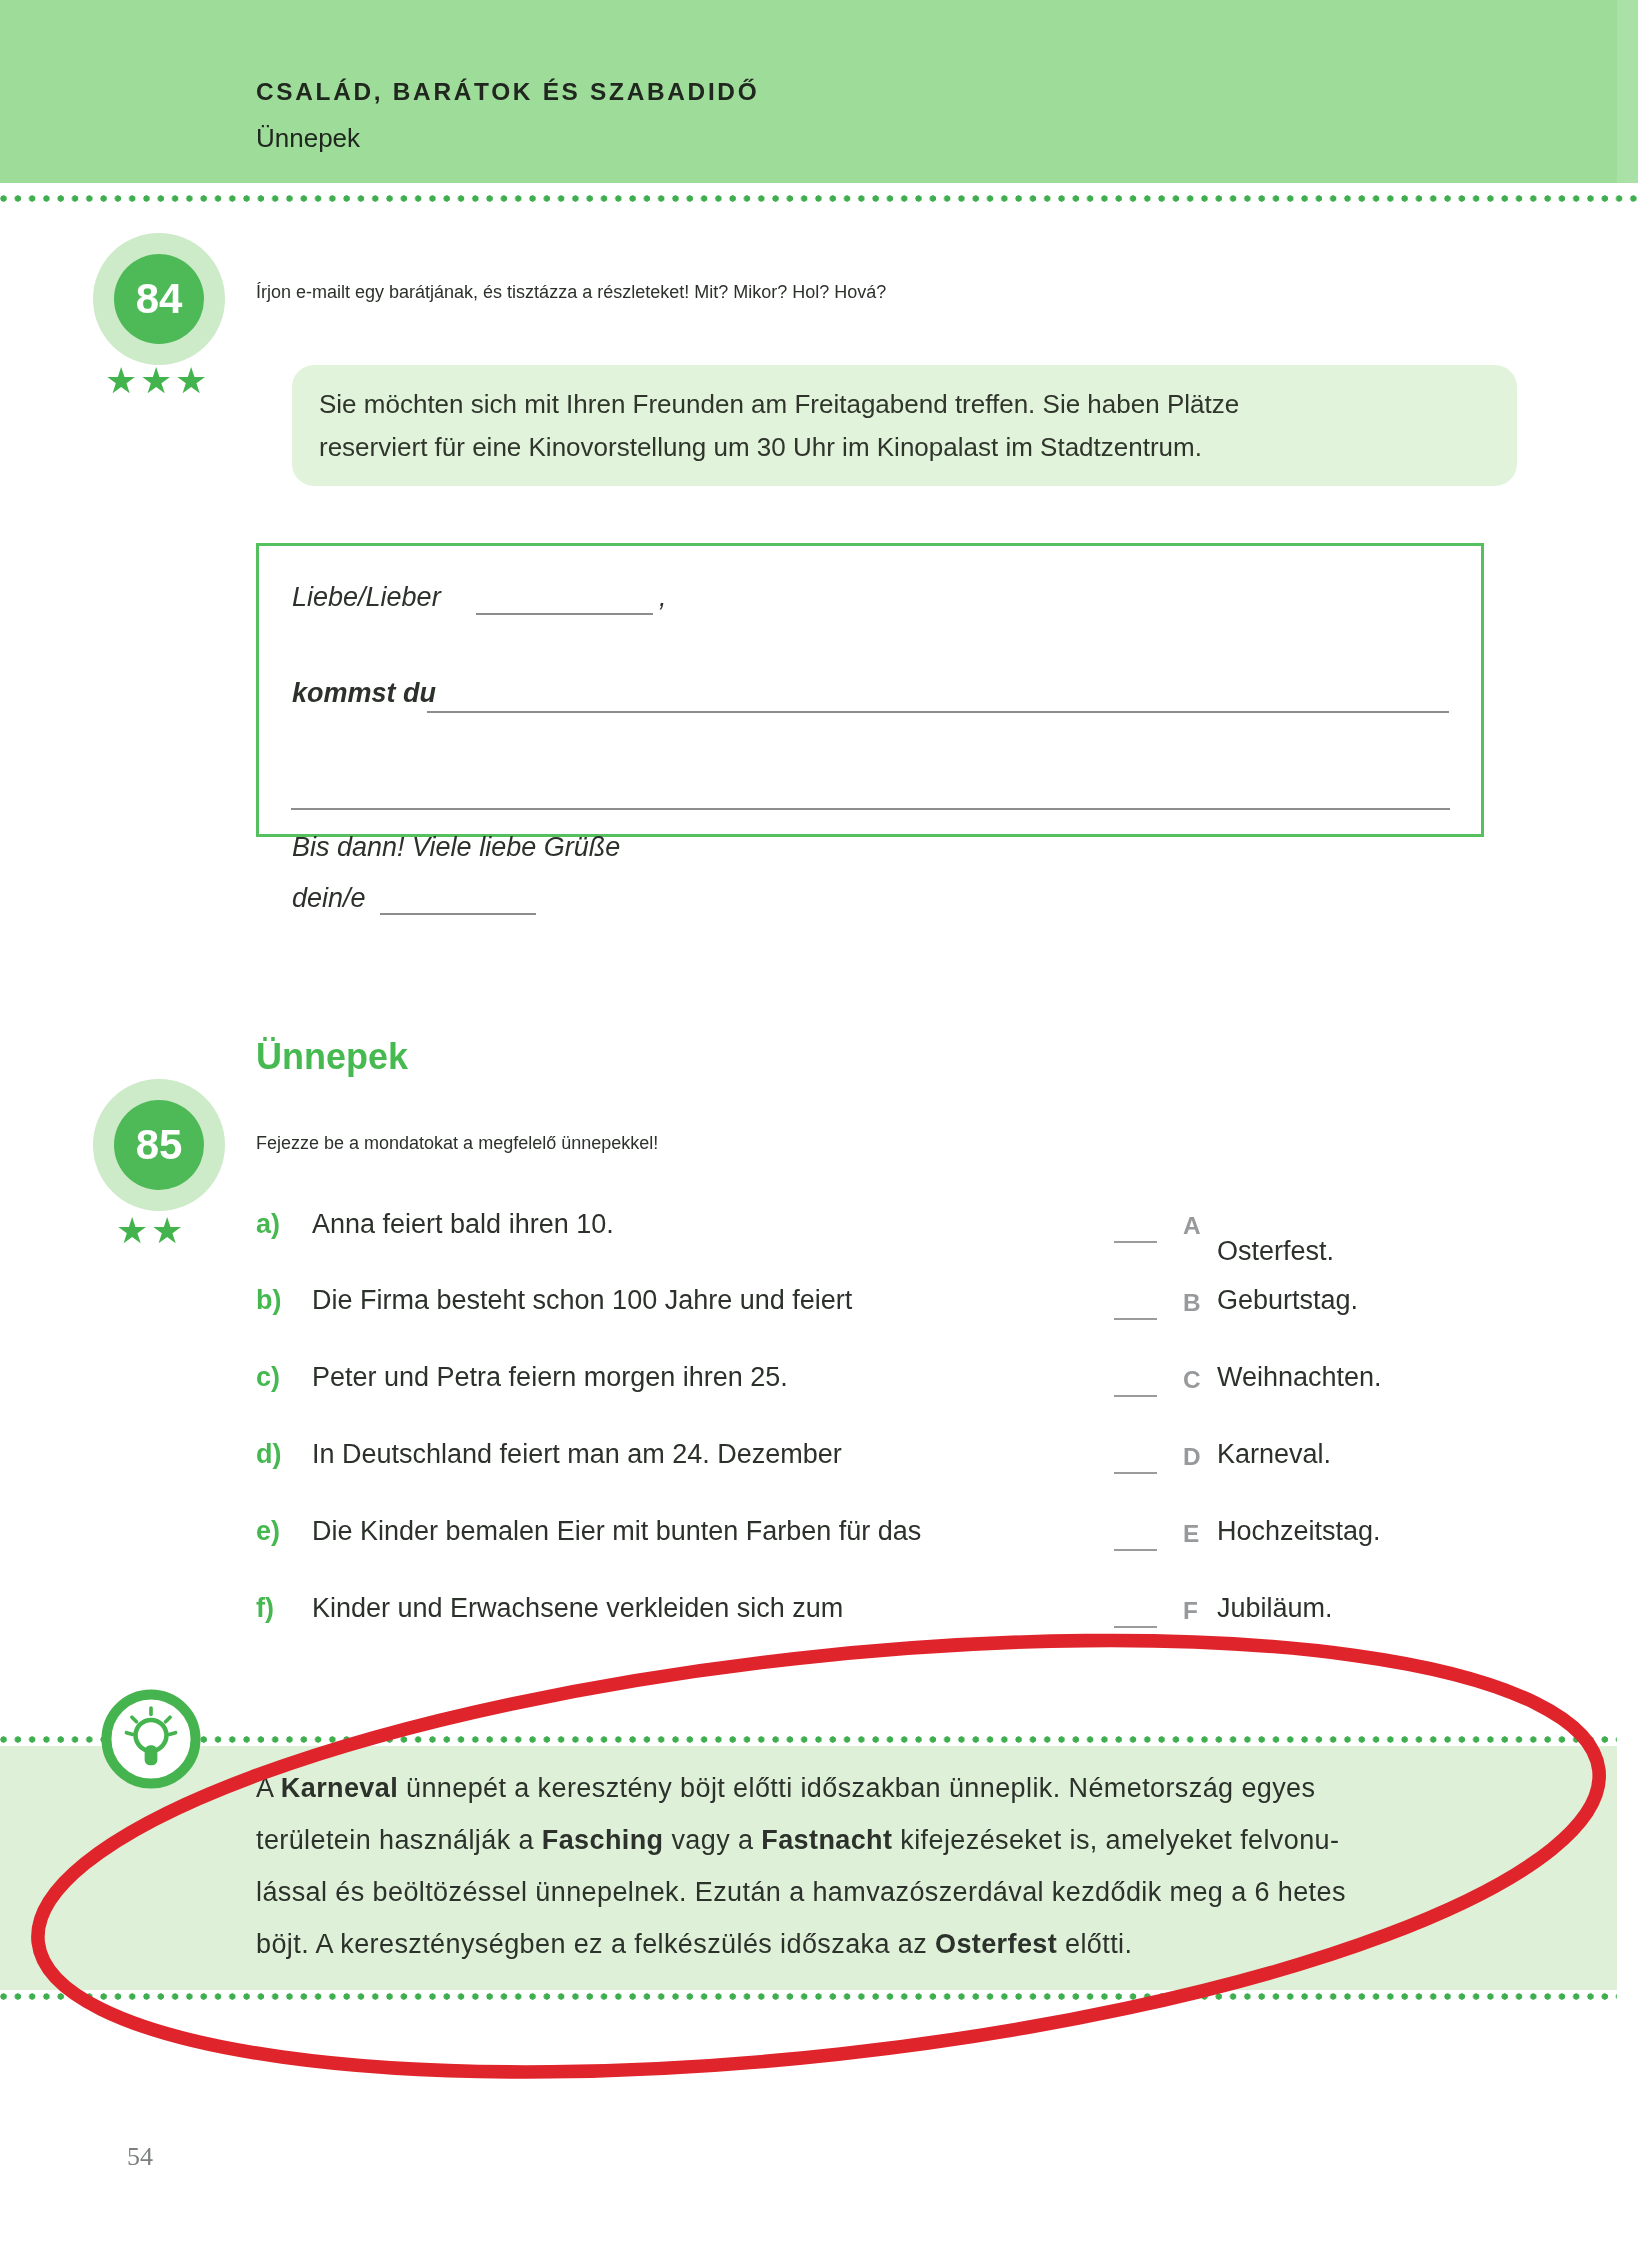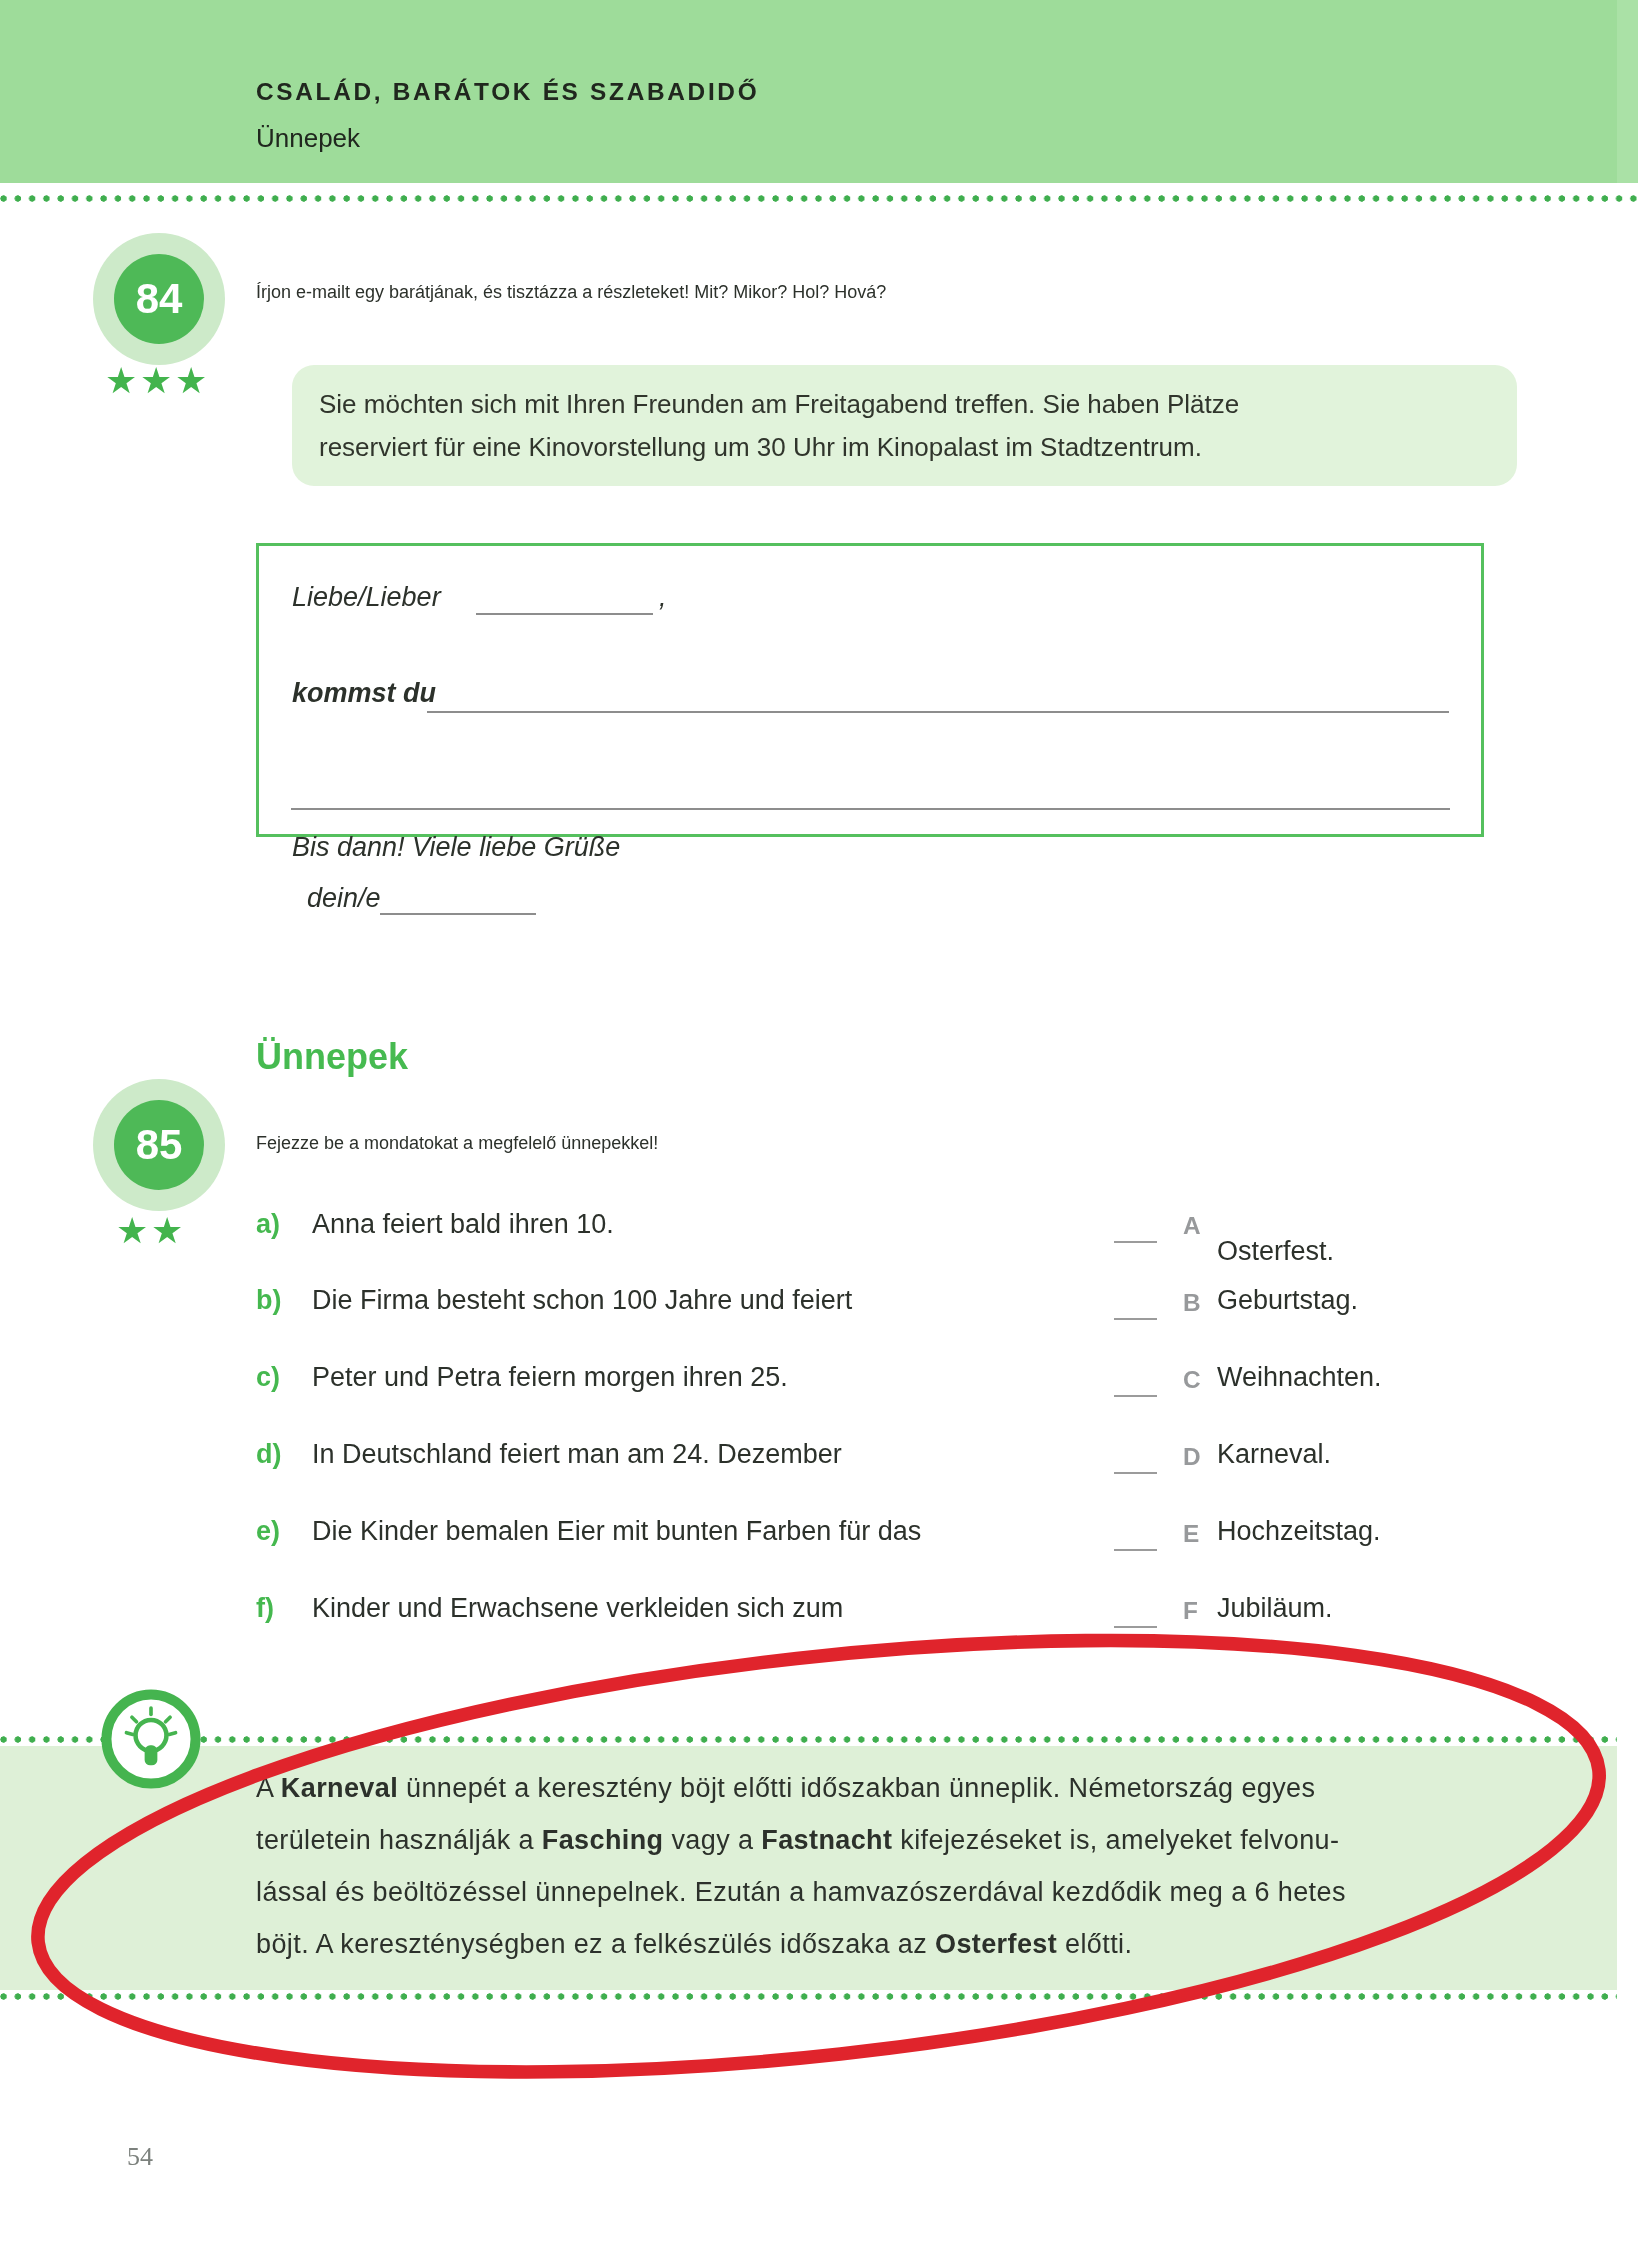--- a/index.html
+++ b/index.html
@@ -80,21 +80,21 @@
   </div>
 
   <div class="letter-box">
     <span class="it" style="left:33px; top:36px;">Liebe/Lieber</span>
     <div class="uline" style="left:217px; top:67px; width:177px;"></div>
     <span class="it" style="left:400px; top:36px;">,</span>
     <span class="it" style="left:33px; top:132px;font-weight:bold;">kommst du</span>
     <div class="uline" style="left:168px; top:165px; width:1022px;"></div>
     <div class="uline" style="left:32px; top:262px; width:1159px;"></div>
     <span class="it" style="left:33px; top:286px;">Bis dann! Viele liebe Grüße</span>
-    <span class="it" style="left:48px; top:337px;">dein/e</span>
+    <span class="it" style="left:33px; top:337px;">dein/e</span>
     <div class="uline" style="left:121px; top:367px; width:156px;"></div>
   </div>
 
   <div class="section-heading">Ünnepek</div>
 
   <div class="badge-outer" style="left:93px; top:1079px;">
     <div class="badge-inner">85</div>
   </div>
   <div class="stars" style="left:116px; top:1210px;"><span class="star">★</span><span class="star">★</span></div>
   <div class="task-text" style="top:1133px;">Fejezze be a mondatokat a megfelelő ünnepekkel!</div>

